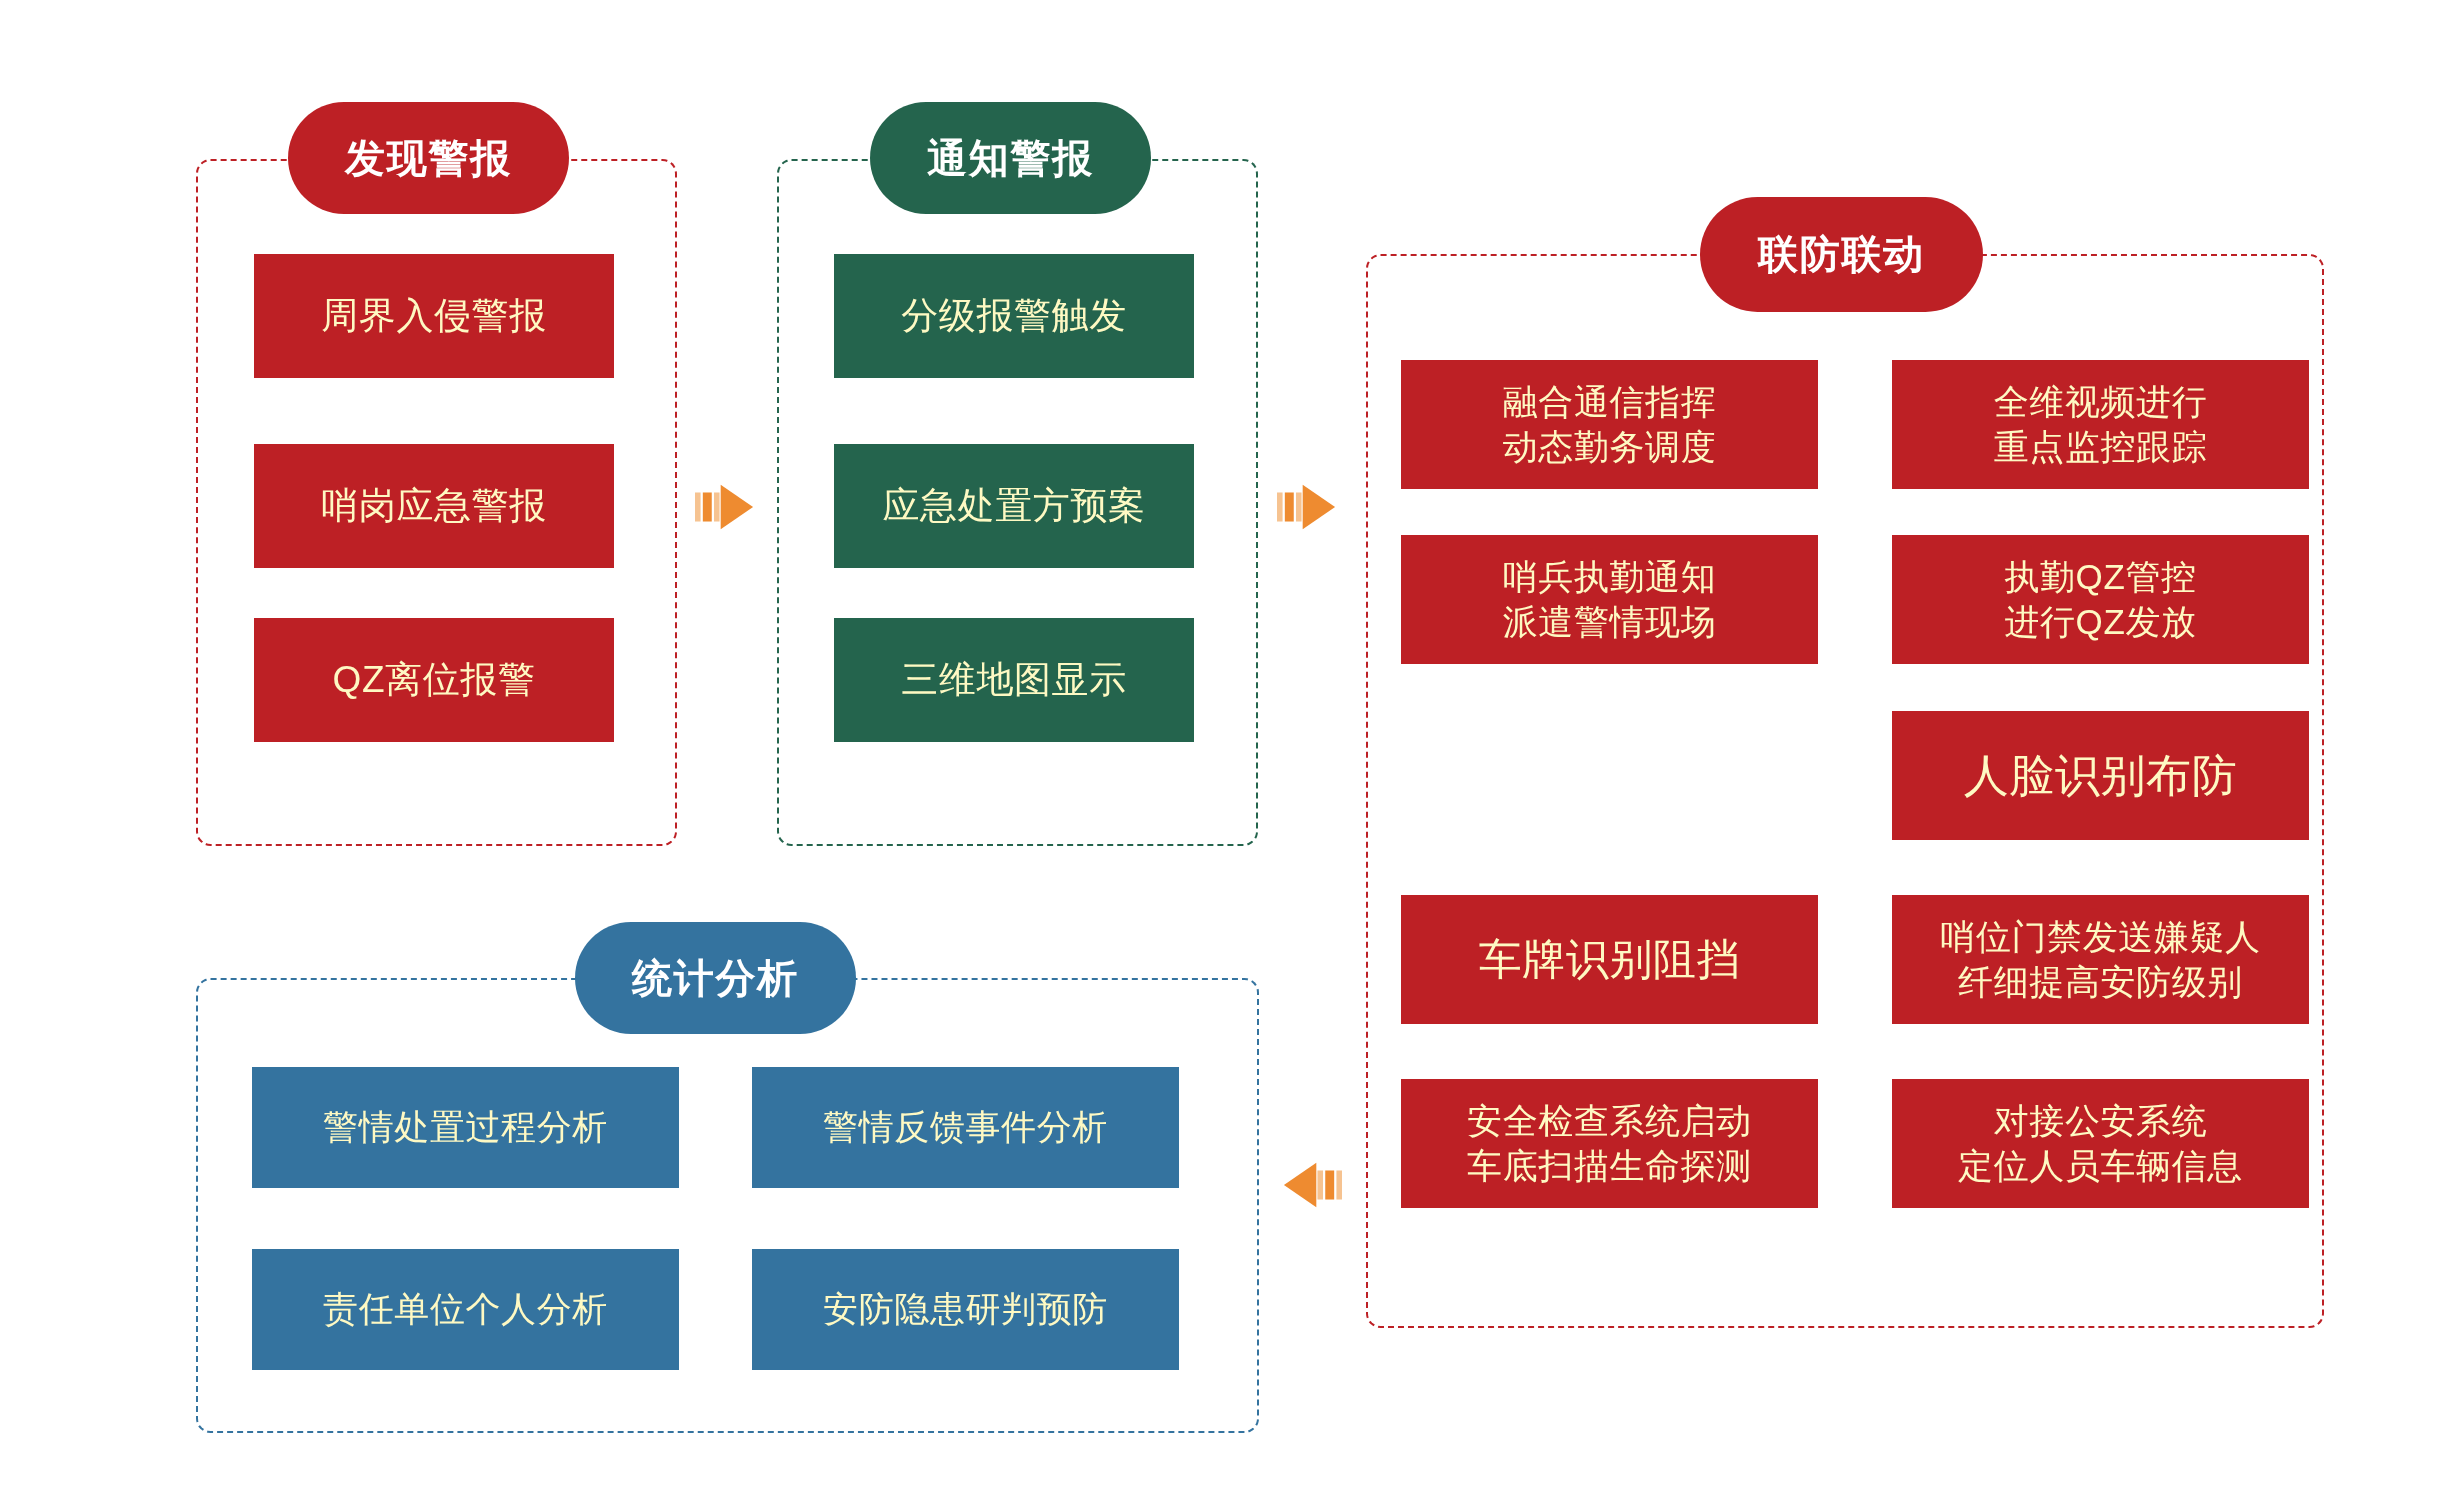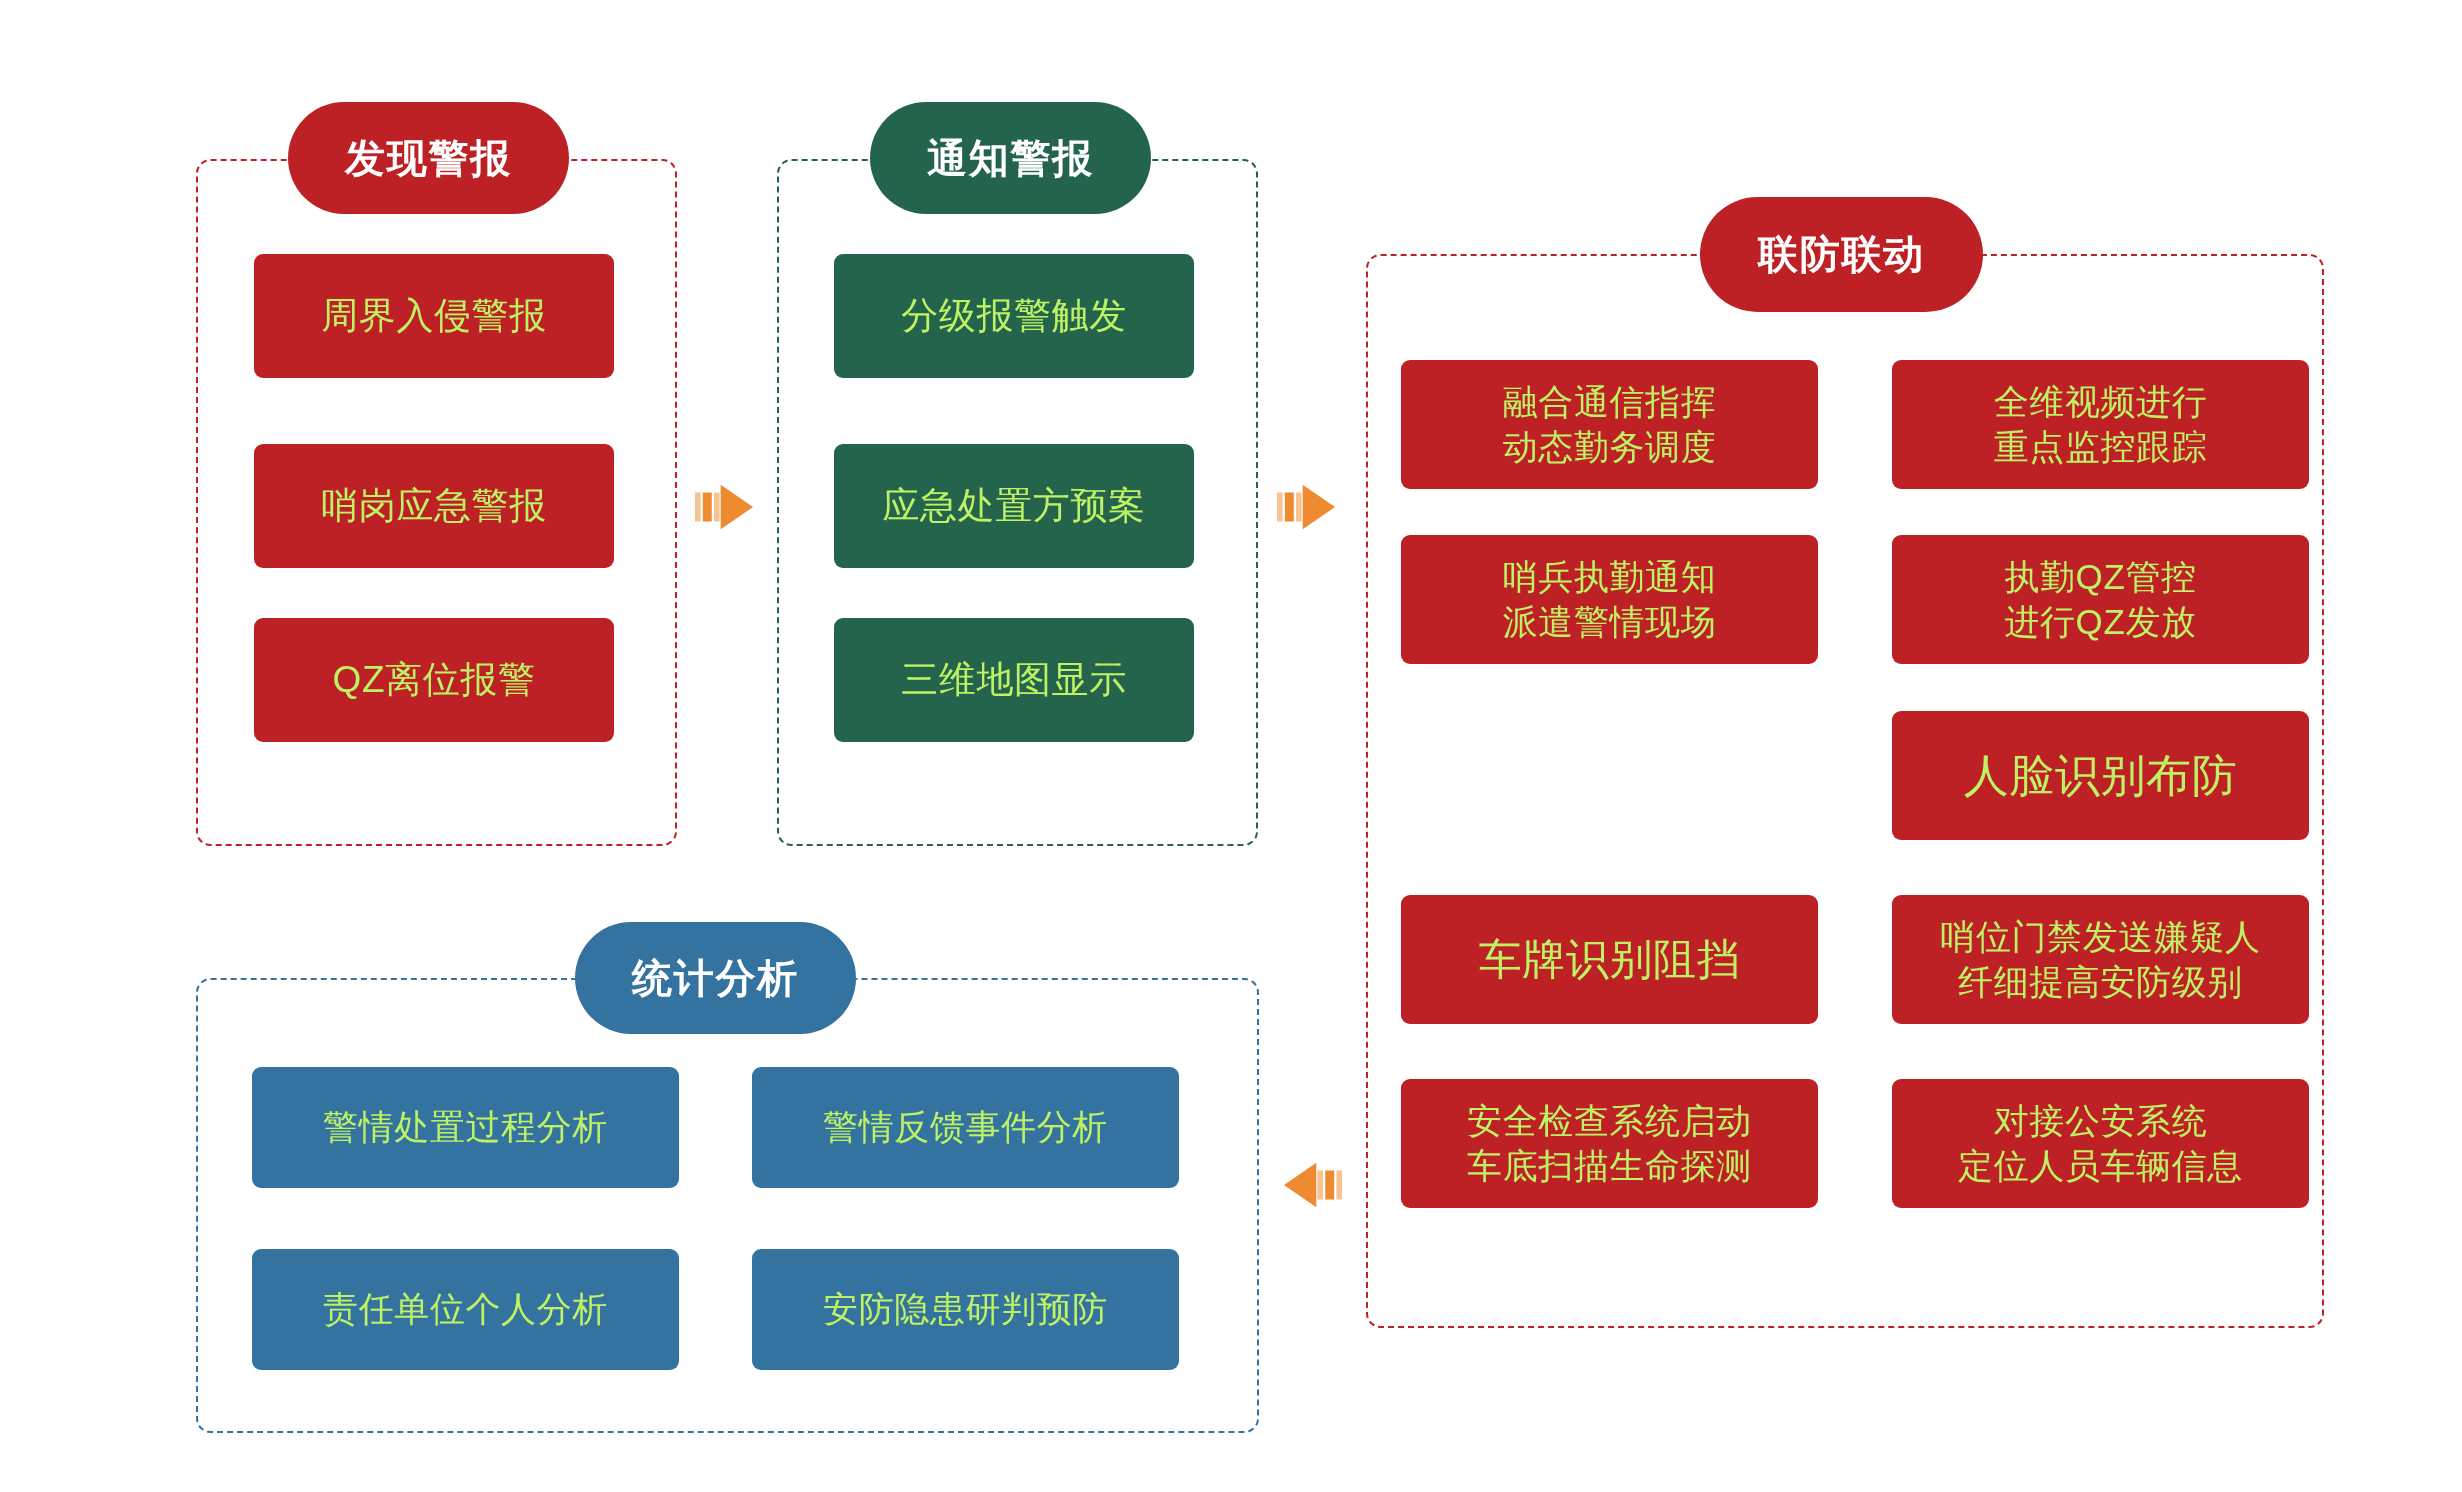--- a/index.html
+++ b/index.html
@@ -54,22 +54,22 @@
   .pill.blue  { background: #34739F; }
 
   
   .card {
     position: absolute;
     box-sizing: border-box;
     display: flex;
     align-items: center;
     justify-content: center;
     text-align: center;
-    color: #bef264;
-    border-radius: 9px;
+    color: #fef9c3;
+    border-radius: 0;
     line-height: 1.28;
     white-space: pre-line;
     letter-spacing: 0.6px;
   }
   .card.red   { background: #BD2025; }
   .card.green { background: #24644D; }
   .card.blue  { background: #34739F; }
 
   
   .arrow {

